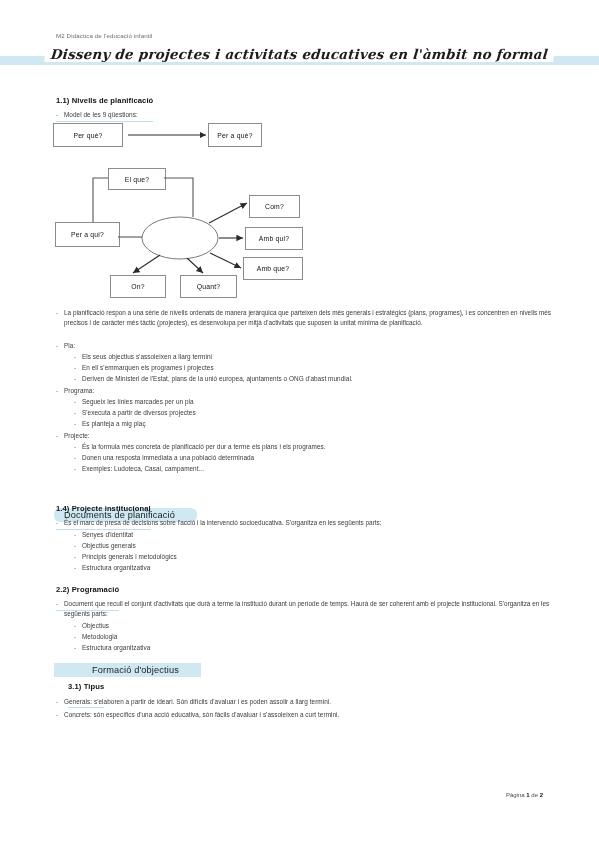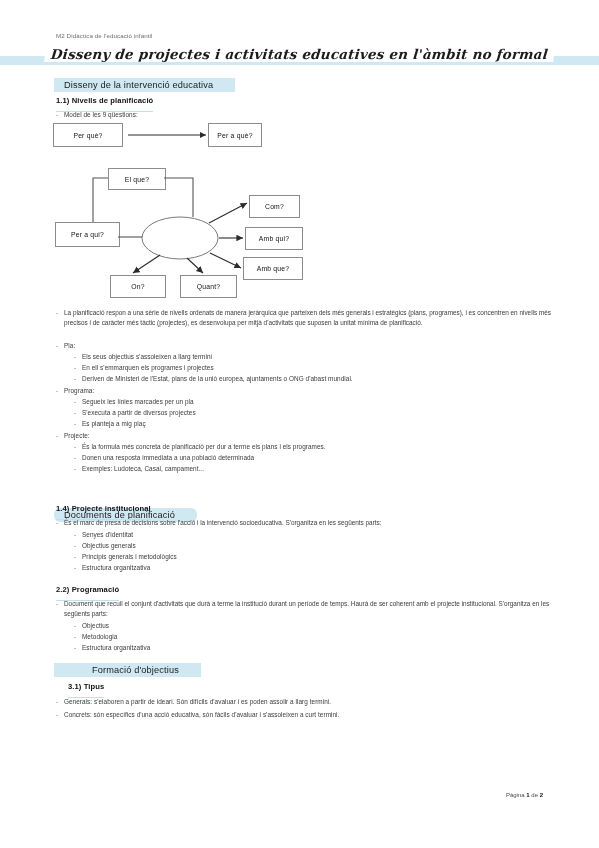--- a/index.html
+++ b/index.html
@@ -26,21 +26,21 @@
   .doc-title span{background:#ffffff;padding:0 6px;}
   
   .sec{
     position:absolute;font-size:9.2px;color:#1b1b1b;
     background:#cfe8f2;padding:2px 22px 2px 10px;letter-spacing:.15px;
     white-space:nowrap;
   }
   
   .sub{
     position:absolute;font-size:7.6px;font-weight:bold;color:#111;
-    border-bottom:1.2px solid #bfe0ee;padding-bottom:6px;
+    border-bottom:1.2px solid #bfe0ee;padding-bottom:16px;
     white-space:nowrap;letter-spacing:.1px;
   }
   
   .b1,.b2{position:absolute;font-size:6.4px;color:#3a3a3a;line-height:9.6px;letter-spacing:.05px;}
   .b1{padding-left:8px;}
   .b2{padding-left:8px;}
   .b1::before,.b2::before{
     content:"-";position:absolute;left:0;top:-.5px;color:#6a6a6a;
   }
   .para{position:absolute;font-size:6.4px;color:#3a3a3a;line-height:9.6px;padding-left:8px;text-align:left;}
@@ -60,21 +60,20 @@
 </head>
 <body>
 
 <div class="page">
 
   <div class="hdr-course">M2 Didàctica de l'educació infantil</div>
 
   <div class="title-band"></div>
   <div class="doc-title"><span>Disseny de projectes i activitats educatives en l'àmbit no formal</span></div>
 
-  <div class="sec" style="left:54px;top:78px;">Disseny de la intervenció educativa</div>
   <div class="sub" style="left:56px;top:96px;">1.1) Nivells de planificació</div>
   <div class="b1" style="left:56px;top:110px;">Model de les 9 qüestions:</div>
 
   <div class="dbox" style="left:53px;top:123px;width:68px;height:22px;">Per què?</div>
   <div class="dbox" style="left:208px;top:123px;width:52px;height:22px;">Per a què?</div>
   <div class="dbox" style="left:108px;top:168px;width:56px;height:20px;">El que?</div>
   <div class="dbox" style="left:55px;top:222px;width:63px;height:23px;">Per a qui?</div>
   <div class="dbox" style="left:249px;top:195px;width:49px;height:21px;">Com?</div>
   <div class="dbox" style="left:245px;top:227px;width:56px;height:21px;">Amb qui?</div>
   <div class="dbox" style="left:243px;top:257px;width:58px;height:21px;">Amb que?</div>

